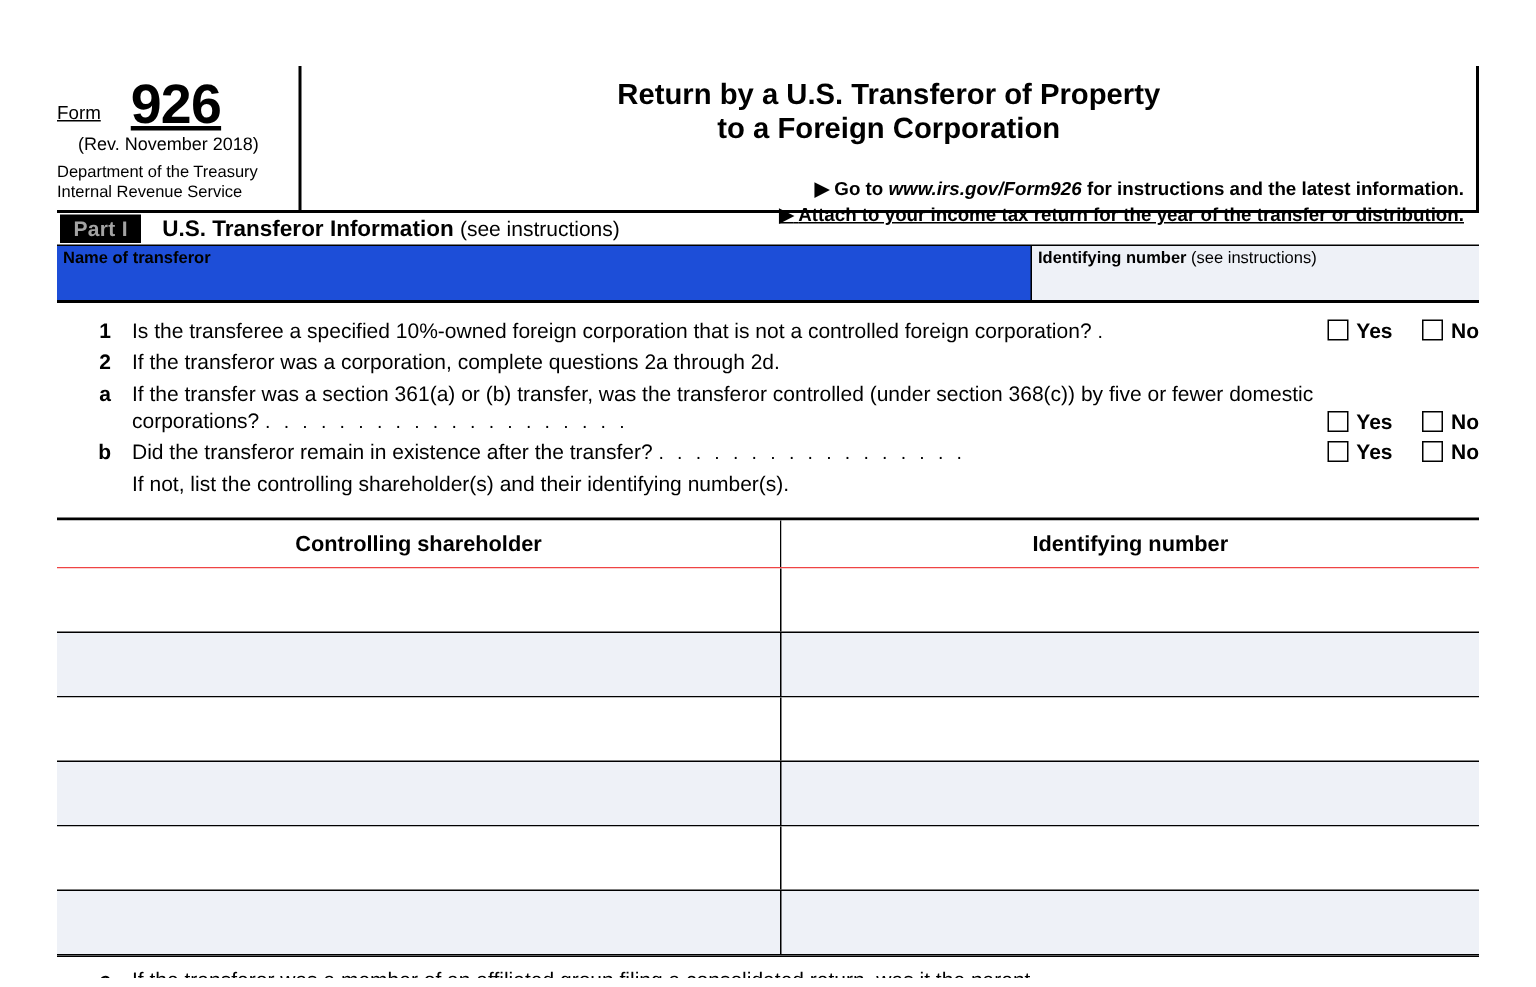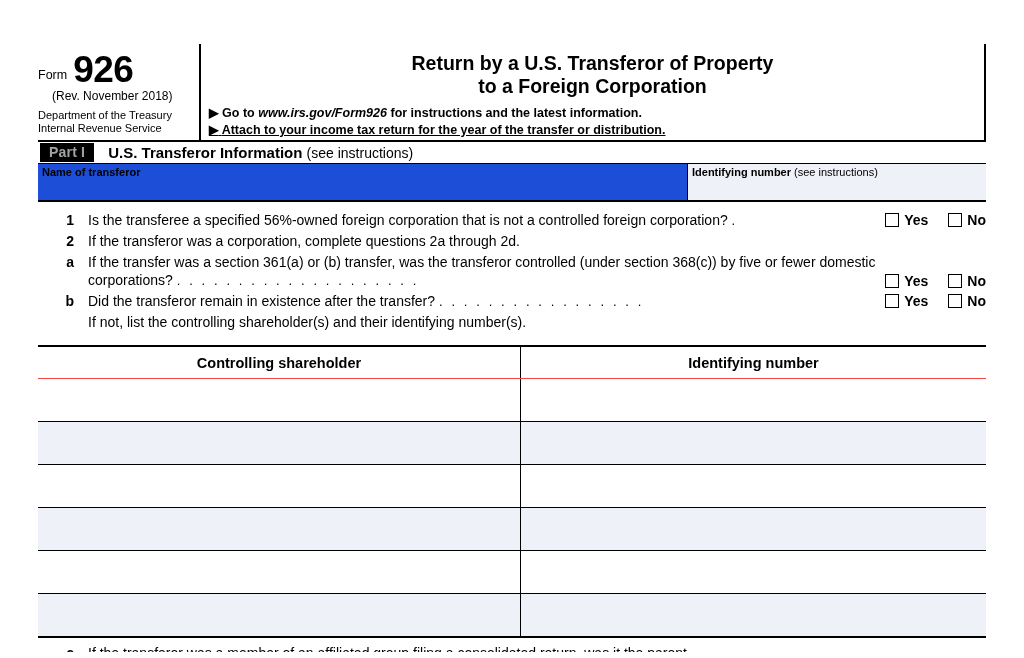--- a/index.html
+++ b/index.html
@@ -35,22 +35,23 @@
   }
   .hdr-left {
     width: 155px;
     border-right: 2px solid #000;
     position: relative;
     padding-right: 6px;
   }
   .form-line {
     display: flex;
     align-items: flex-end;
-    gap: 6px;
+    gap: 20px;
     padding-top: 8px;
+    text-decoration: underline;
   }
   .form-word {
     font-size: 12.5px;
     padding-bottom: 5px;
   }
   .form-num {
     font-size: 37px;
     font-weight: bold;
     line-height: 0.95;
     letter-spacing: -0.5px;
@@ -71,24 +72,24 @@
     text-align: center;
     padding: 8px 8px 0 8px;
     border-right: 2px solid #000;
   }
   .title {
     font-size: 19.5px;
     font-weight: bold;
     line-height: 1.18;
   }
   .goto {
-    margin-top: 7px;
+    margin-top: 20px;
     font-size: 12.5px;
     font-weight: bold;
-    text-align: left;
+    text-align: right;
   }
   .goto .ital {
     font-style: italic;
   }
   .goto-line {
     white-space: nowrap;
   }
   .goto-line + .goto-line {
     margin-top: 2px;
     text-decoration: underline;
@@ -343,21 +344,21 @@
         </div>
         <div></div>
       </div>
     </div>
 
     <div class="questions">
 
       <div class="qrow">
         <div class="qnum">1</div>
         <div class="qtext">
-          <span>Is the transferee a specified 56%-owned foreign corporation that is not a controlled foreign corporation?</span>
+          <span>Is the transferee a specified 10%-owned foreign corporation that is not a controlled foreign corporation?</span>
           <span class="leader">.</span>
         </div>
         <div class="yesno">
           <span class="box"></span>
           <span>Yes</span>
           <span class="gap"></span>
           <span class="box"></span>
           <span>No</span>
         </div>
       </div>

